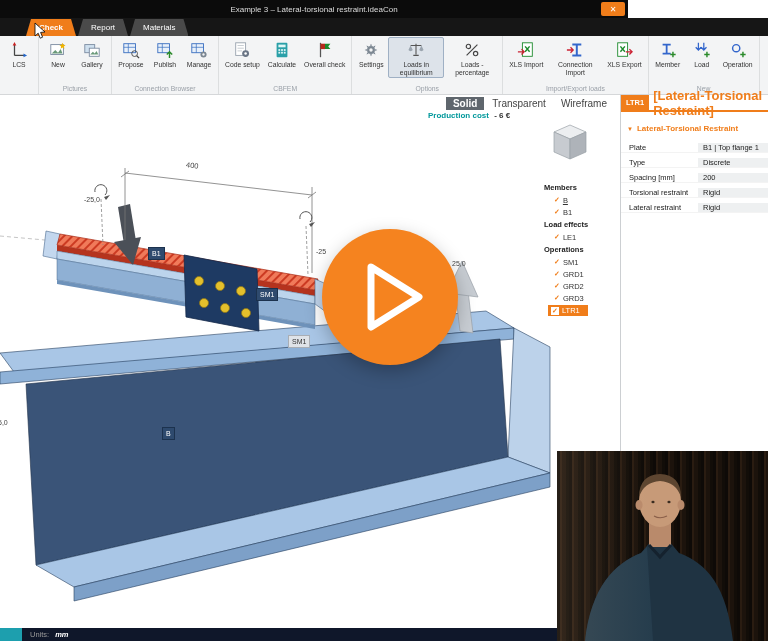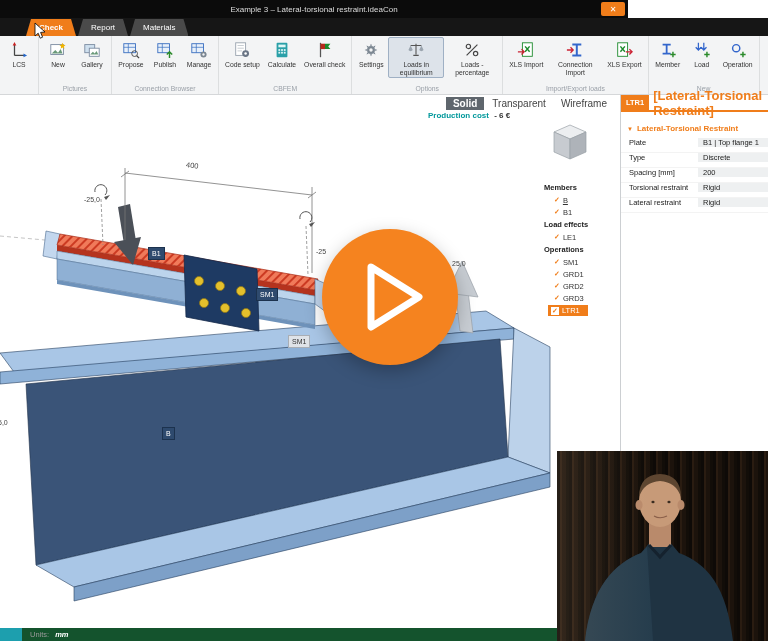--- a/index.html
+++ b/index.html
@@ -60,28 +60,28 @@
     box-shadow:0 6px 18px rgba(0,0,0,.25);display:flex;align-items:center;justify-content:center;z-index:8;}
   .play svg{margin-left:10px;}
 
   
   .rightpanel{position:absolute;left:620px;top:95px;width:148px;height:533px;background:#fff;border-left:1px solid #cccfd2;box-sizing:border-box;}
   .phead{height:15px;display:flex;background:#fff;border-bottom:2px solid #f07d1a;}
   .pcode{background:#f07d1a;color:#fff;font-size:7.5px;font-weight:bold;padding:0 5px;display:flex;align-items:center;}
   .ptitle{color:#f07d1a;font-size:13px;font-weight:bold;padding-left:4px;display:flex;align-items:center;}
   .psection{margin:12px 0 5px 6px;color:#f07d1a;font-size:8px;font-weight:bold;display:flex;align-items:center;gap:4px;}
   .ptri{font-size:6px;}
-  .prow{display:flex;height:14px;align-items:flex-start;border-bottom:1px solid #f3f3f3;font-size:7.5px;}
+  .prow{display:flex;height:14px;align-items:flex-end;border-bottom:1px solid #f3f3f3;font-size:7.5px;}
   .plabel{width:76px;padding-left:8px;display:flex;align-items:center;color:#222;background:#fff;box-sizing:border-box;}
   .pvalue{flex:1;background:#eef0f1;display:flex;align-items:center;padding-left:5px;color:#222;border-left:1px solid #fff;}
   .cbox{width:9px;height:9px;background:#fff;border:1px solid #b5b8bb;display:flex;align-items:center;justify-content:center;
     font-size:8px;color:#f07d1a;font-weight:bold;line-height:1;}
 
   
-  .statusbar{position:absolute;left:0;top:628px;width:768px;height:13px;background:#14532d;display:flex;align-items:center;font-size:7.5px;}
+  .statusbar{position:absolute;left:0;top:628px;width:768px;height:13px;background:#0f172a;display:flex;align-items:center;font-size:7.5px;}
   .teal{width:22px;height:13px;background:#1d9fae;}
   .ulabel{color:#999;margin-left:8px;}
   .uvalue{color:#fff;margin-left:6px;font-weight:bold;font-style:italic;}
 
   
   .video{position:absolute;left:557px;top:451px;width:211px;height:190px;z-index:50;
     background:repeating-linear-gradient(90deg,#0e0a07 0 3px,#2a1c11 3px 5px,#1c130c 5px 9px,#120d08 9px 12px);}
   .video .light{position:absolute;inset:0;background:linear-gradient(90deg,rgba(255,214,170,0.10),rgba(0,0,0,0) 45%);}
 
   .cursor{position:absolute;left:34px;top:22px;z-index:60;}

